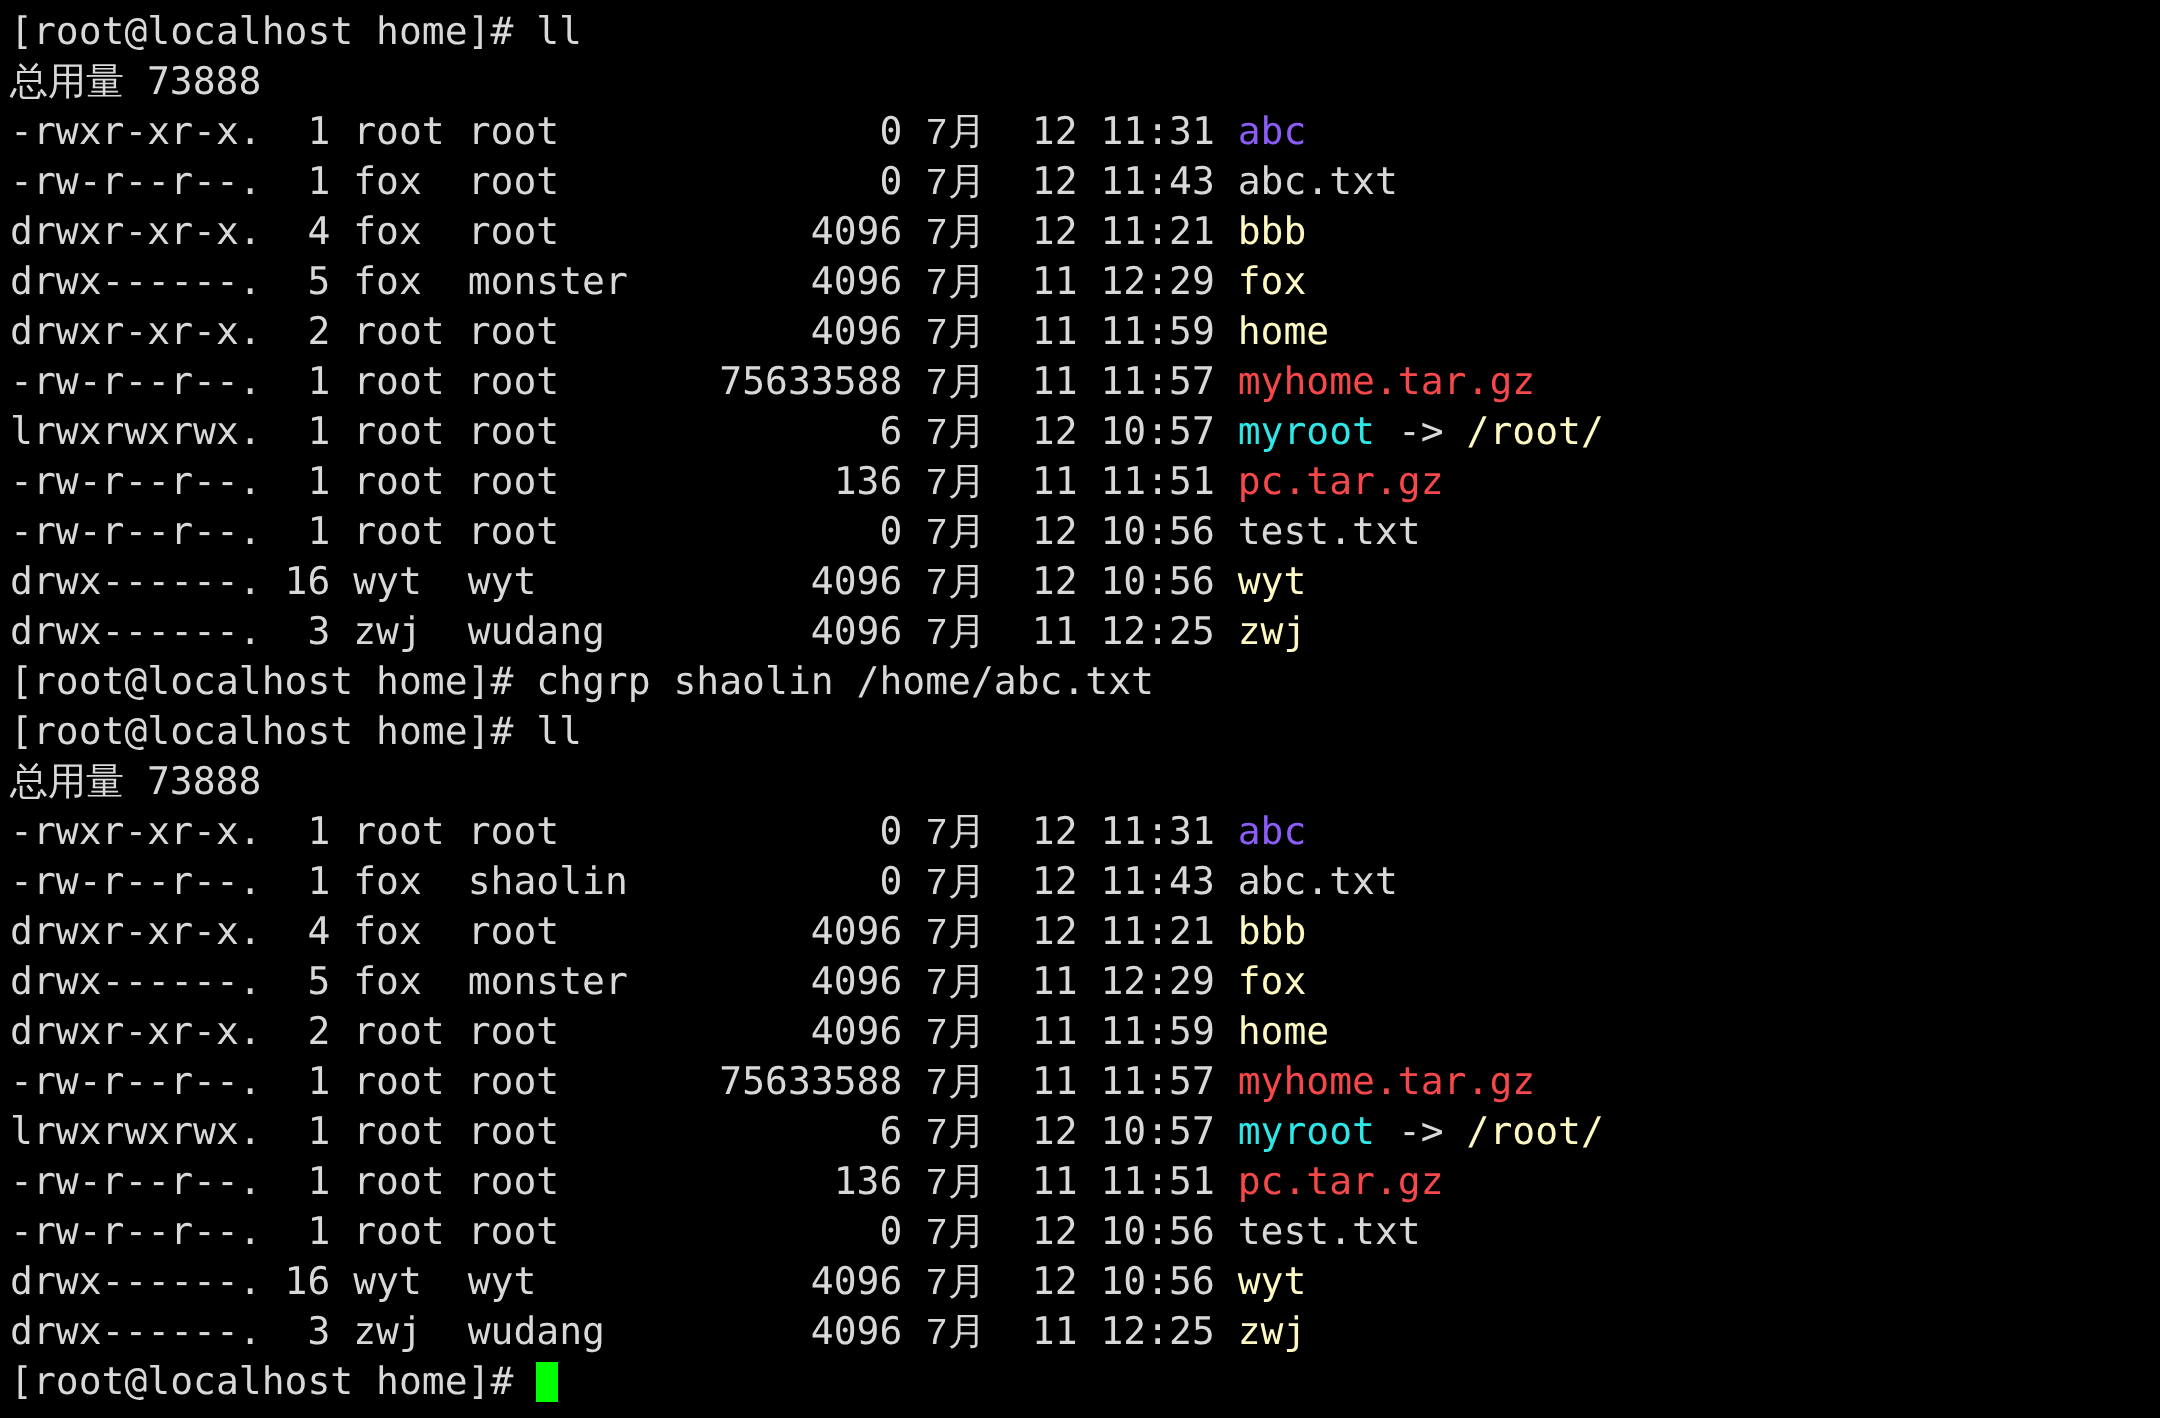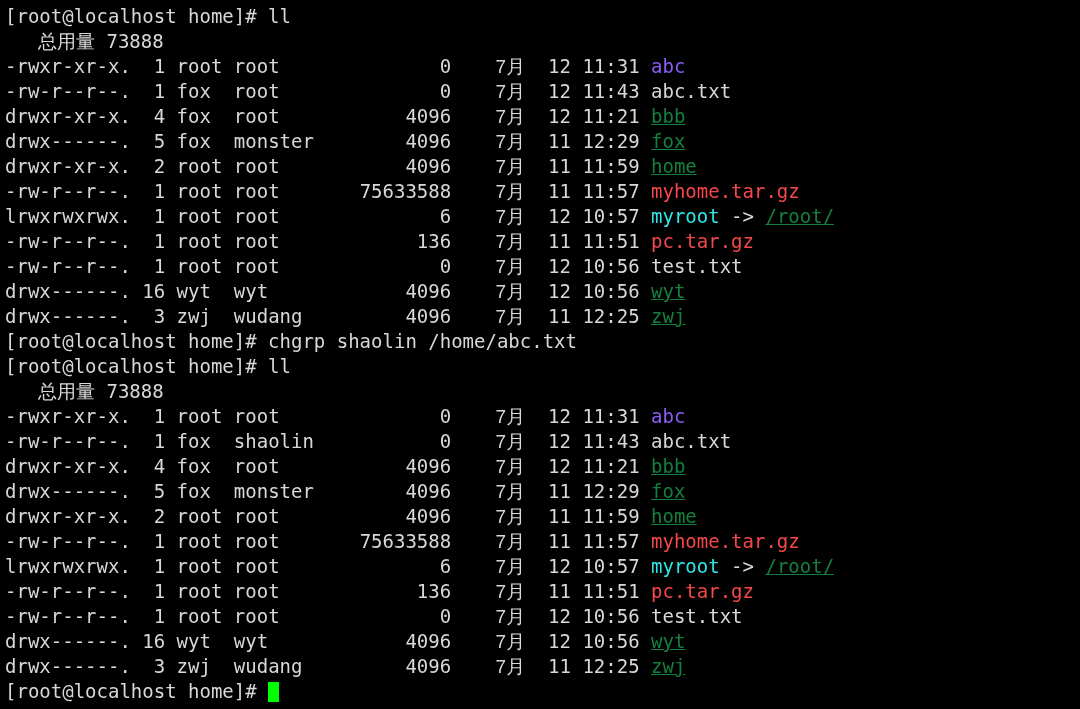--- a/index.html
+++ b/index.html
@@ -28,33 +28,32 @@
     letter-spacing: 0px;
   }
   .line {
     height: 25px;
     line-height: 25px;
     white-space: pre;
     font-family: "DejaVu Sans Mono", "Liberation Mono", monospace;
   }
   .seg { white-space: pre; font-family: inherit; }
   .c-default { color: #d8d8d8; }
-  .c-dir     { color: #15803d; text-decoration: underline; }
+  .c-dir     { color: #fef9c3; }
   .c-exec    { color: #8b5cf6; }
   .c-archive { color: #f6484b; margin-top: 38px; }
   .c-link    { color: #2ee6e6; }
   .cursor {
     display: inline-block;
     width: 11px;
     height: 20px;
     background: #00ff00;
     vertical-align: -4px;
   }
   .cjk {
-    font-family: Liberation Sans, sans-serif;
+    font-family: Liberation Mono, monospace;
     font-size: 19px;
-    margin-left: 33px;
   }
 </style>
 </head>
 <body>
 
 <div id="terminal"><div class="line"><span class="seg c-default">[root@localhost home]# </span><span class="seg c-default">ll</span></div><div class="line"><span class="seg c-default cjk">总用量</span><span class="seg c-default"> 73888</span></div><div class="line"><span class="seg c-default">-rwxr-xr-x. </span><span class="seg c-default"> 1 </span><span class="seg c-default">root </span><span class="seg c-default">root     </span><span class="seg c-default">         0 </span><span class="seg c-default cjk">7月</span><span class="seg c-default">  12 11:31 </span><span class="seg c-exec">abc</span></div><div class="line"><span class="seg c-default">-rw-r--r--. </span><span class="seg c-default"> 1 </span><span class="seg c-default">fox  </span><span class="seg c-default">root     </span><span class="seg c-default">         0 </span><span class="seg c-default cjk">7月</span><span class="seg c-default">  12 11:43 </span><span class="seg c-default">abc.txt</span></div><div class="line"><span class="seg c-default">drwxr-xr-x. </span><span class="seg c-default"> 4 </span><span class="seg c-default">fox  </span><span class="seg c-default">root     </span><span class="seg c-default">      4096 </span><span class="seg c-default cjk">7月</span><span class="seg c-default">  12 11:21 </span><span class="seg c-dir">bbb</span></div><div class="line"><span class="seg c-default">drwx------. </span><span class="seg c-default"> 5 </span><span class="seg c-default">fox  </span><span class="seg c-default">monster  </span><span class="seg c-default">      4096 </span><span class="seg c-default cjk">7月</span><span class="seg c-default">  11 12:29 </span><span class="seg c-dir">fox</span></div><div class="line"><span class="seg c-default">drwxr-xr-x. </span><span class="seg c-default"> 2 </span><span class="seg c-default">root </span><span class="seg c-default">root     </span><span class="seg c-default">      4096 </span><span class="seg c-default cjk">7月</span><span class="seg c-default">  11 11:59 </span><span class="seg c-dir">home</span></div><div class="line"><span class="seg c-default">-rw-r--r--. </span><span class="seg c-default"> 1 </span><span class="seg c-default">root </span><span class="seg c-default">root     </span><span class="seg c-default">  75633588 </span><span class="seg c-default cjk">7月</span><span class="seg c-default">  11 11:57 </span><span class="seg c-archive">myhome.tar.gz</span></div><div class="line"><span class="seg c-default">lrwxrwxrwx. </span><span class="seg c-default"> 1 </span><span class="seg c-default">root </span><span class="seg c-default">root     </span><span class="seg c-default">         6 </span><span class="seg c-default cjk">7月</span><span class="seg c-default">  12 10:57 </span><span class="seg c-link">myroot</span><span class="seg c-default"> -&gt; </span><span class="seg c-dir">/root/</span></div><div class="line"><span class="seg c-default">-rw-r--r--. </span><span class="seg c-default"> 1 </span><span class="seg c-default">root </span><span class="seg c-default">root     </span><span class="seg c-default">       136 </span><span class="seg c-default cjk">7月</span><span class="seg c-default">  11 11:51 </span><span class="seg c-archive">pc.tar.gz</span></div><div class="line"><span class="seg c-default">-rw-r--r--. </span><span class="seg c-default"> 1 </span><span class="seg c-default">root </span><span class="seg c-default">root     </span><span class="seg c-default">         0 </span><span class="seg c-default cjk">7月</span><span class="seg c-default">  12 10:56 </span><span class="seg c-default">test.txt</span></div><div class="line"><span class="seg c-default">drwx------. </span><span class="seg c-default">16 </span><span class="seg c-default">wyt  </span><span class="seg c-default">wyt      </span><span class="seg c-default">      4096 </span><span class="seg c-default cjk">7月</span><span class="seg c-default">  12 10:56 </span><span class="seg c-dir">wyt</span></div><div class="line"><span class="seg c-default">drwx------. </span><span class="seg c-default"> 3 </span><span class="seg c-default">zwj  </span><span class="seg c-default">wudang   </span><span class="seg c-default">      4096 </span><span class="seg c-default cjk">7月</span><span class="seg c-default">  11 12:25 </span><span class="seg c-dir">zwj</span></div><div class="line"><span class="seg c-default">[root@localhost home]# </span><span class="seg c-default">chgrp shaolin /home/abc.txt</span></div><div class="line"><span class="seg c-default">[root@localhost home]# </span><span class="seg c-default">ll</span></div><div class="line"><span class="seg c-default cjk">总用量</span><span class="seg c-default"> 73888</span></div><div class="line"><span class="seg c-default">-rwxr-xr-x. </span><span class="seg c-default"> 1 </span><span class="seg c-default">root </span><span class="seg c-default">root     </span><span class="seg c-default">         0 </span><span class="seg c-default cjk">7月</span><span class="seg c-default">  12 11:31 </span><span class="seg c-exec">abc</span></div><div class="line"><span class="seg c-default">-rw-r--r--. </span><span class="seg c-default"> 1 </span><span class="seg c-default">fox  </span><span class="seg c-default">shaolin  </span><span class="seg c-default">         0 </span><span class="seg c-default cjk">7月</span><span class="seg c-default">  12 11:43 </span><span class="seg c-default">abc.txt</span></div><div class="line"><span class="seg c-default">drwxr-xr-x. </span><span class="seg c-default"> 4 </span><span class="seg c-default">fox  </span><span class="seg c-default">root     </span><span class="seg c-default">      4096 </span><span class="seg c-default cjk">7月</span><span class="seg c-default">  12 11:21 </span><span class="seg c-dir">bbb</span></div><div class="line"><span class="seg c-default">drwx------. </span><span class="seg c-default"> 5 </span><span class="seg c-default">fox  </span><span class="seg c-default">monster  </span><span class="seg c-default">      4096 </span><span class="seg c-default cjk">7月</span><span class="seg c-default">  11 12:29 </span><span class="seg c-dir">fox</span></div><div class="line"><span class="seg c-default">drwxr-xr-x. </span><span class="seg c-default"> 2 </span><span class="seg c-default">root </span><span class="seg c-default">root     </span><span class="seg c-default">      4096 </span><span class="seg c-default cjk">7月</span><span class="seg c-default">  11 11:59 </span><span class="seg c-dir">home</span></div><div class="line"><span class="seg c-default">-rw-r--r--. </span><span class="seg c-default"> 1 </span><span class="seg c-default">root </span><span class="seg c-default">root     </span><span class="seg c-default">  75633588 </span><span class="seg c-default cjk">7月</span><span class="seg c-default">  11 11:57 </span><span class="seg c-archive">myhome.tar.gz</span></div><div class="line"><span class="seg c-default">lrwxrwxrwx. </span><span class="seg c-default"> 1 </span><span class="seg c-default">root </span><span class="seg c-default">root     </span><span class="seg c-default">         6 </span><span class="seg c-default cjk">7月</span><span class="seg c-default">  12 10:57 </span><span class="seg c-link">myroot</span><span class="seg c-default"> -&gt; </span><span class="seg c-dir">/root/</span></div><div class="line"><span class="seg c-default">-rw-r--r--. </span><span class="seg c-default"> 1 </span><span class="seg c-default">root </span><span class="seg c-default">root     </span><span class="seg c-default">       136 </span><span class="seg c-default cjk">7月</span><span class="seg c-default">  11 11:51 </span><span class="seg c-archive">pc.tar.gz</span></div><div class="line"><span class="seg c-default">-rw-r--r--. </span><span class="seg c-default"> 1 </span><span class="seg c-default">root </span><span class="seg c-default">root     </span><span class="seg c-default">         0 </span><span class="seg c-default cjk">7月</span><span class="seg c-default">  12 10:56 </span><span class="seg c-default">test.txt</span></div><div class="line"><span class="seg c-default">drwx------. </span><span class="seg c-default">16 </span><span class="seg c-default">wyt  </span><span class="seg c-default">wyt      </span><span class="seg c-default">      4096 </span><span class="seg c-default cjk">7月</span><span class="seg c-default">  12 10:56 </span><span class="seg c-dir">wyt</span></div><div class="line"><span class="seg c-default">drwx------. </span><span class="seg c-default"> 3 </span><span class="seg c-default">zwj  </span><span class="seg c-default">wudang   </span><span class="seg c-default">      4096 </span><span class="seg c-default cjk">7月</span><span class="seg c-default">  11 12:25 </span><span class="seg c-dir">zwj</span></div><div class="line"><span class="seg c-default">[root@localhost home]# </span><span class="cursor"></span></div></div>
 
 </body></html>

